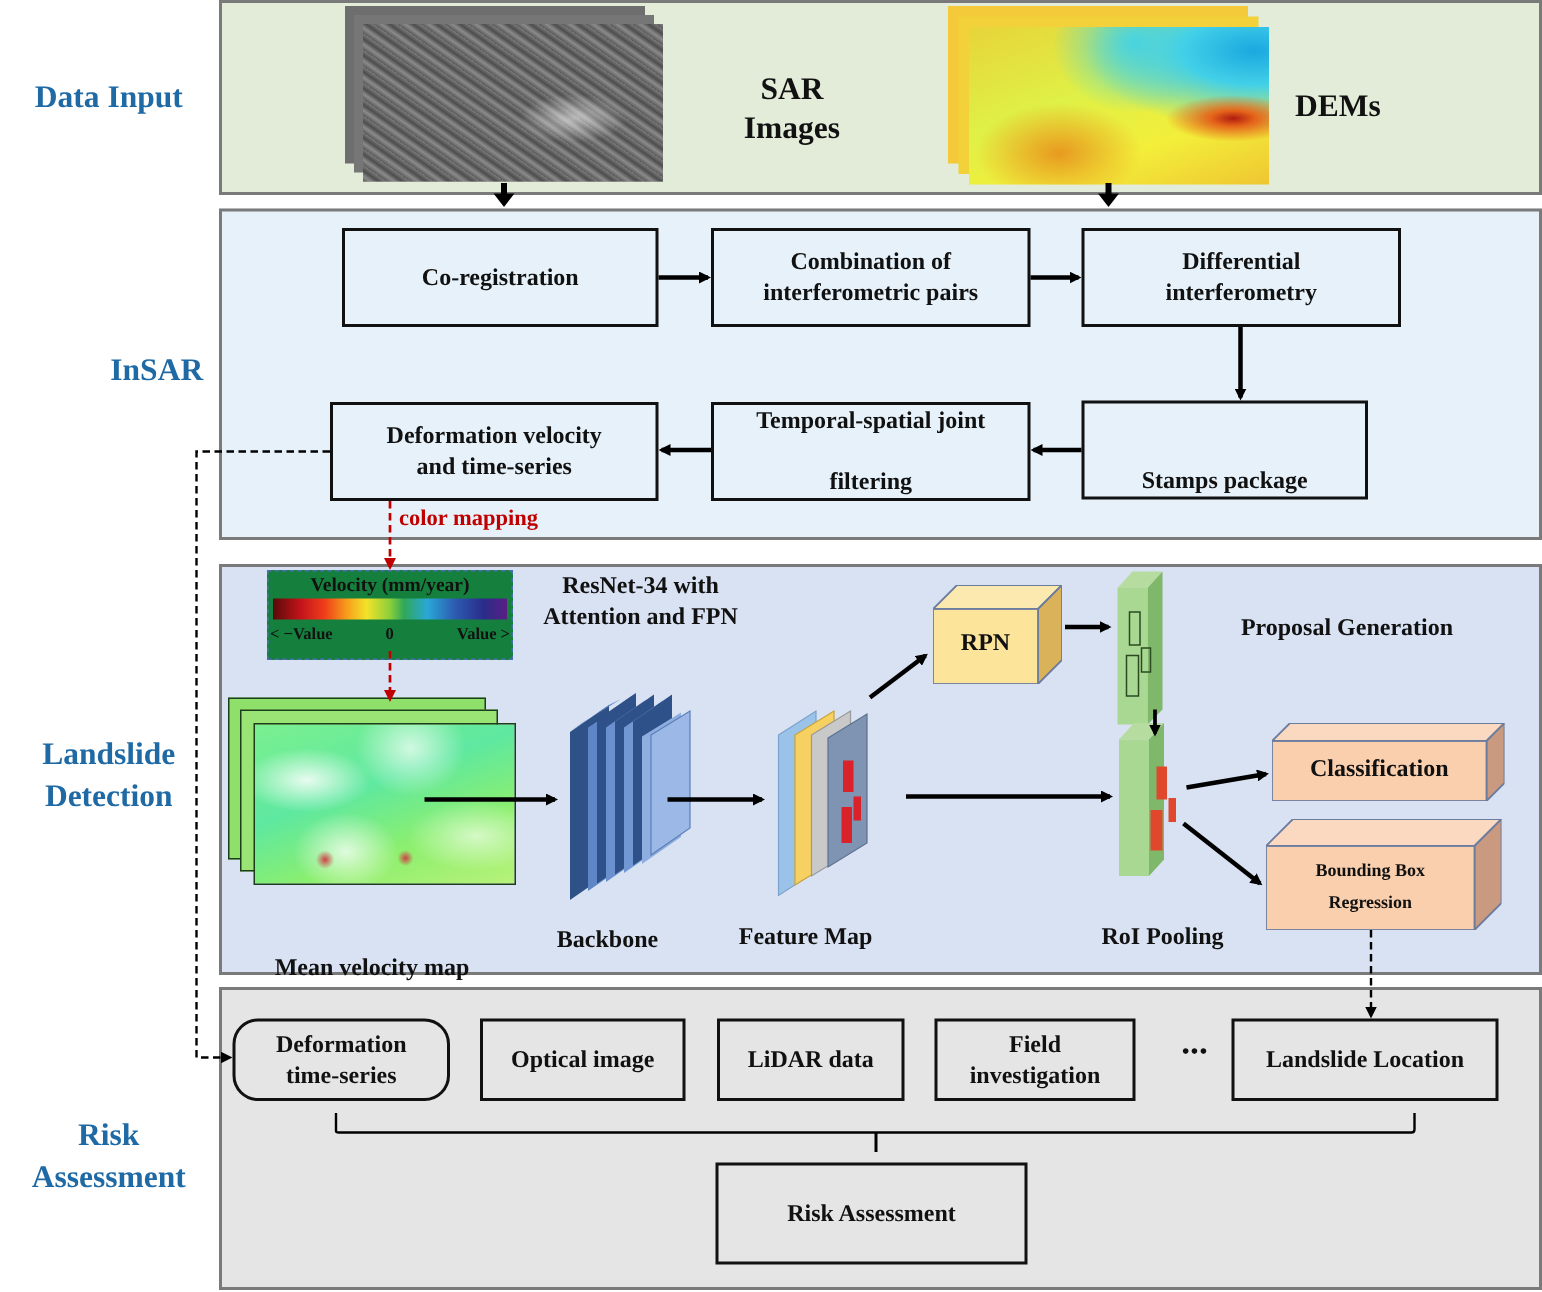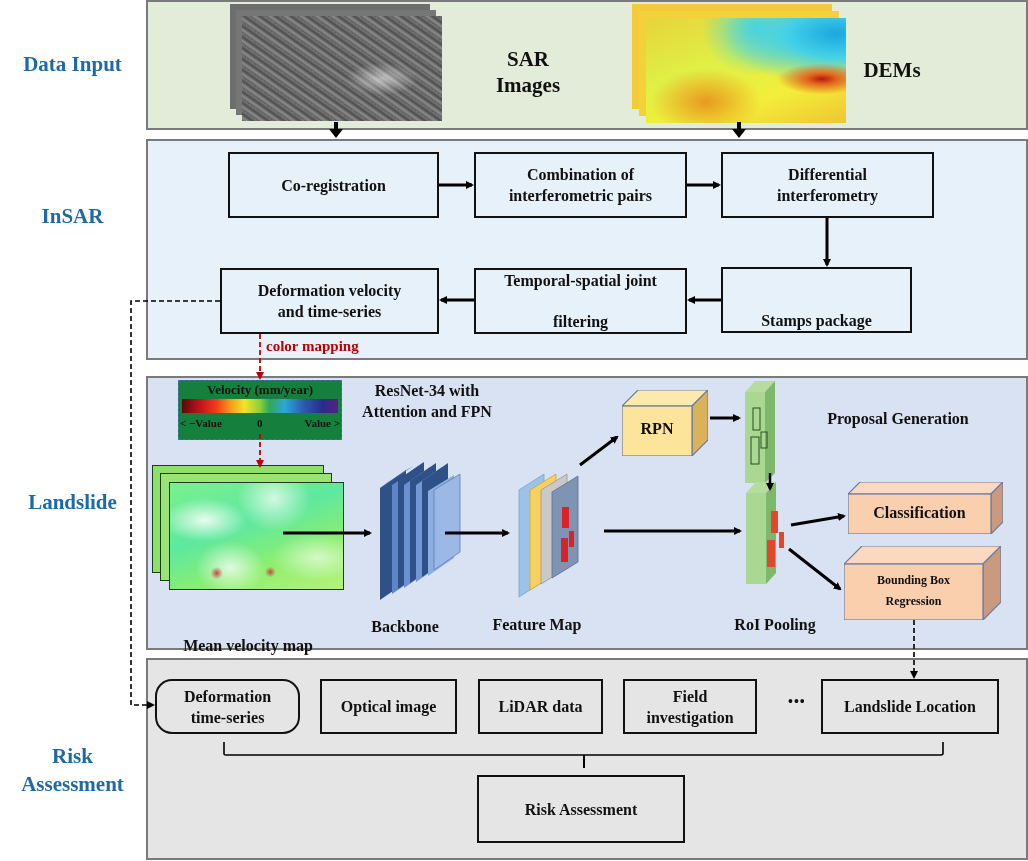--- a/index.html
+++ b/index.html
@@ -11,25 +11,26 @@
   .box { position:absolute; border:2px solid #111; box-sizing:border-box; display:flex; align-items:center; justify-content:center;
          text-align:center; font-size:16px; line-height:21px; }
   .txt { position:absolute; text-align:center; font-size:16px; line-height:21px; }
   .big { font-size:21px; line-height:26px; }
   svg.overlay { position:absolute; left:0; top:0; pointer-events:none; }
 </style>
 </head>
 <body>
 
 <div class="stage-label" style="top:50px;">Data Input</div>
-<div class="stage-label" style="top:202px;">
+<div class="stage-label" style="top:232px;padding-left:32px;">
   <div>InSAR</div>
 </div>
 <div class="stage-label" style="top:488px;">
   <div>Landslide</div>
+  <div>Detection</div>
 </div>
 <div class="stage-label" style="top:742px;">
   <div>Risk</div>
   <div>Assessment</div>
 </div>
 
 <div class="panel" style="left:146px; top:0px; width:882px; height:130px; background:#e2ecd9;"></div>
 <div class="panel" style="left:146px; top:139px; width:882px; height:221px; background:#e6f1f9;"></div>
 <div class="panel" style="left:146px; top:376px; width:882px; height:274px; background:#d9e2f2;"></div>
 <div class="panel" style="left:146px; top:658px; width:882px; height:202px; background:#e5e5e5;"></div>

